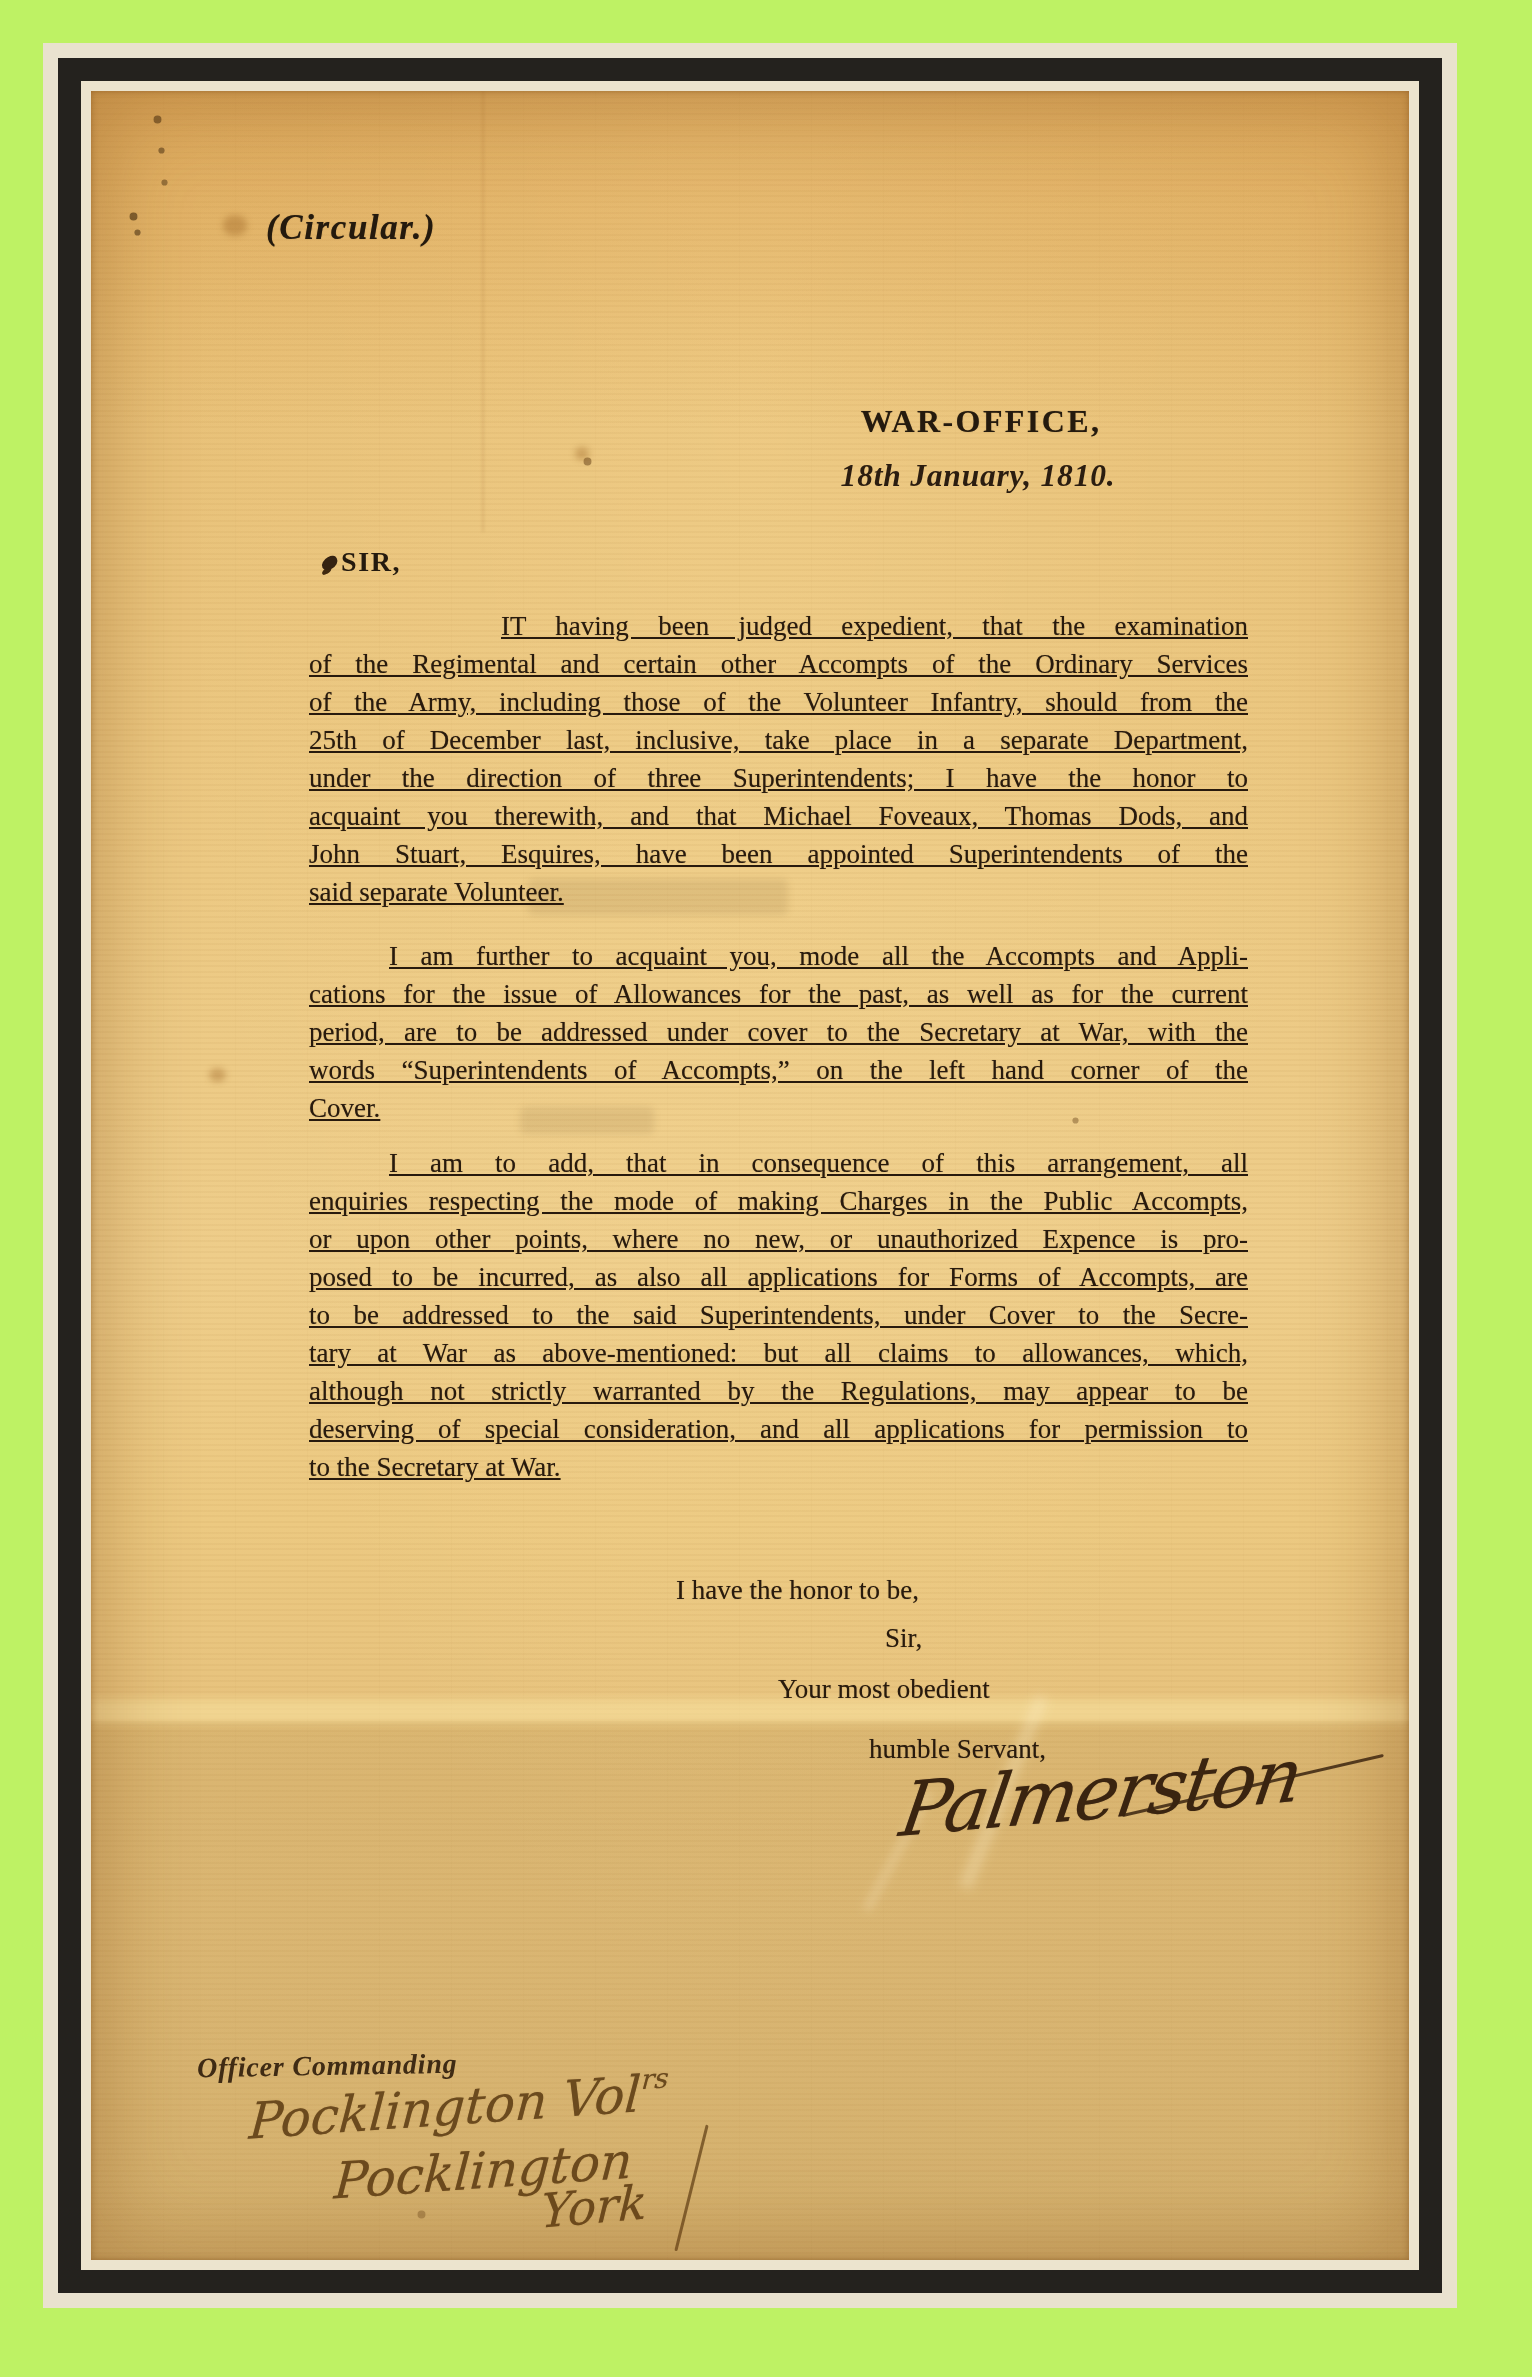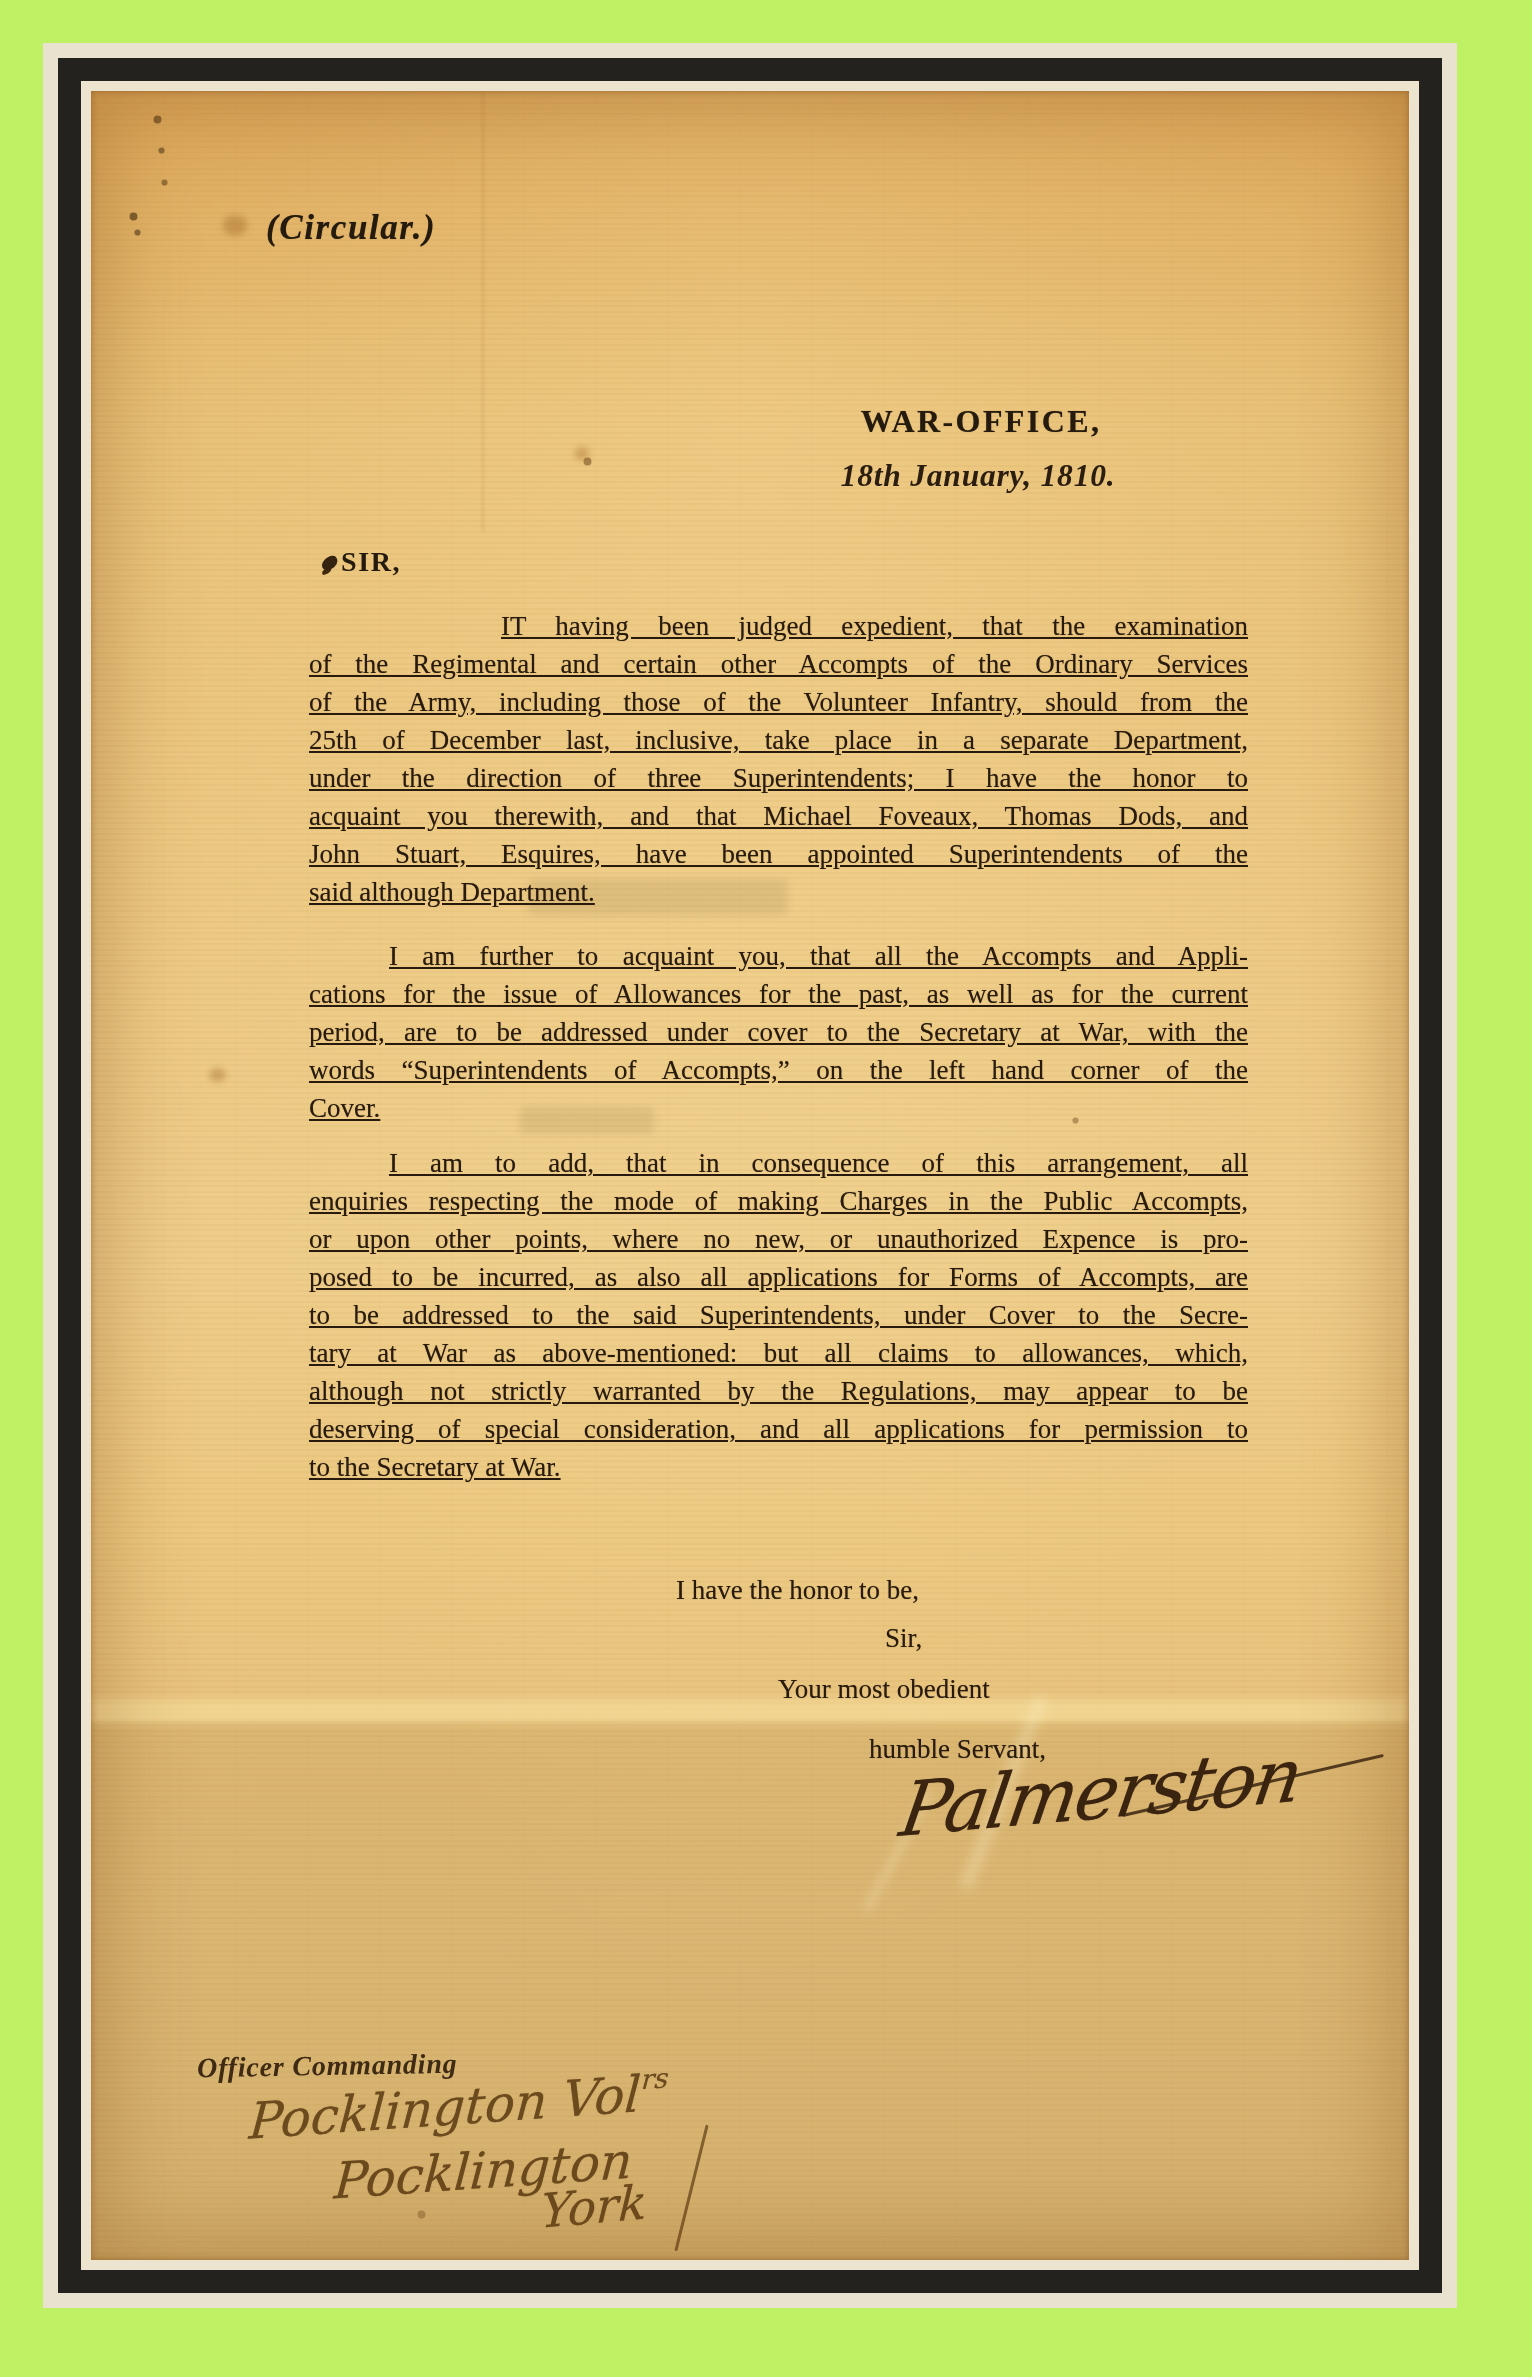--- a/index.html
+++ b/index.html
@@ -112,24 +112,24 @@
 
           <div class="body-block">
             <div>
               <div class="ln ind1">IT having been judged expedient, that the examination</div>
               <div class="ln">of the Regimental and certain other Accompts of the Ordinary Services</div>
               <div class="ln">of the Army, including those of the Volunteer Infantry, should from the</div>
               <div class="ln">25th of December last, inclusive, take place in a separate Department,</div>
               <div class="ln">under the direction of three Superintendents; I have the honor to</div>
               <div class="ln">acquaint you therewith, and that Michael Foveaux, Thomas Dods, and</div>
               <div class="ln">John Stuart, Esquires, have been appointed Superintendents of the</div>
-              <div class="ln ln-last">said although Department.</div>
+              <div class="ln ln-last">said separate Volunteer.</div>
             </div>
             <div class="gap2">
-              <div class="ln ind2">I am further to acquaint you, that all the Accompts and Appli-</div>
+              <div class="ln ind2">I am further to acquaint you, mode all the Accompts and Appli-</div>
               <div class="ln">cations for the issue of Allowances for the past, as well as for the current</div>
               <div class="ln">period, are to be addressed under cover to the Secretary at War, with the</div>
               <div class="ln">words “Superintendents of Accompts,” on the left hand corner of the</div>
               <div class="ln ln-last">Cover.</div>
             </div>
             <div class="gap3">
               <div class="ln ind2">I am to add, that in consequence of this arrangement, all</div>
               <div class="ln">enquiries respecting the mode of making Charges in the Public Accompts,</div>
               <div class="ln">or upon other points, where no new, or unauthorized Expence is pro-</div>
               <div class="ln">posed to be incurred, as also all applications for Forms of Accompts, are</div>

